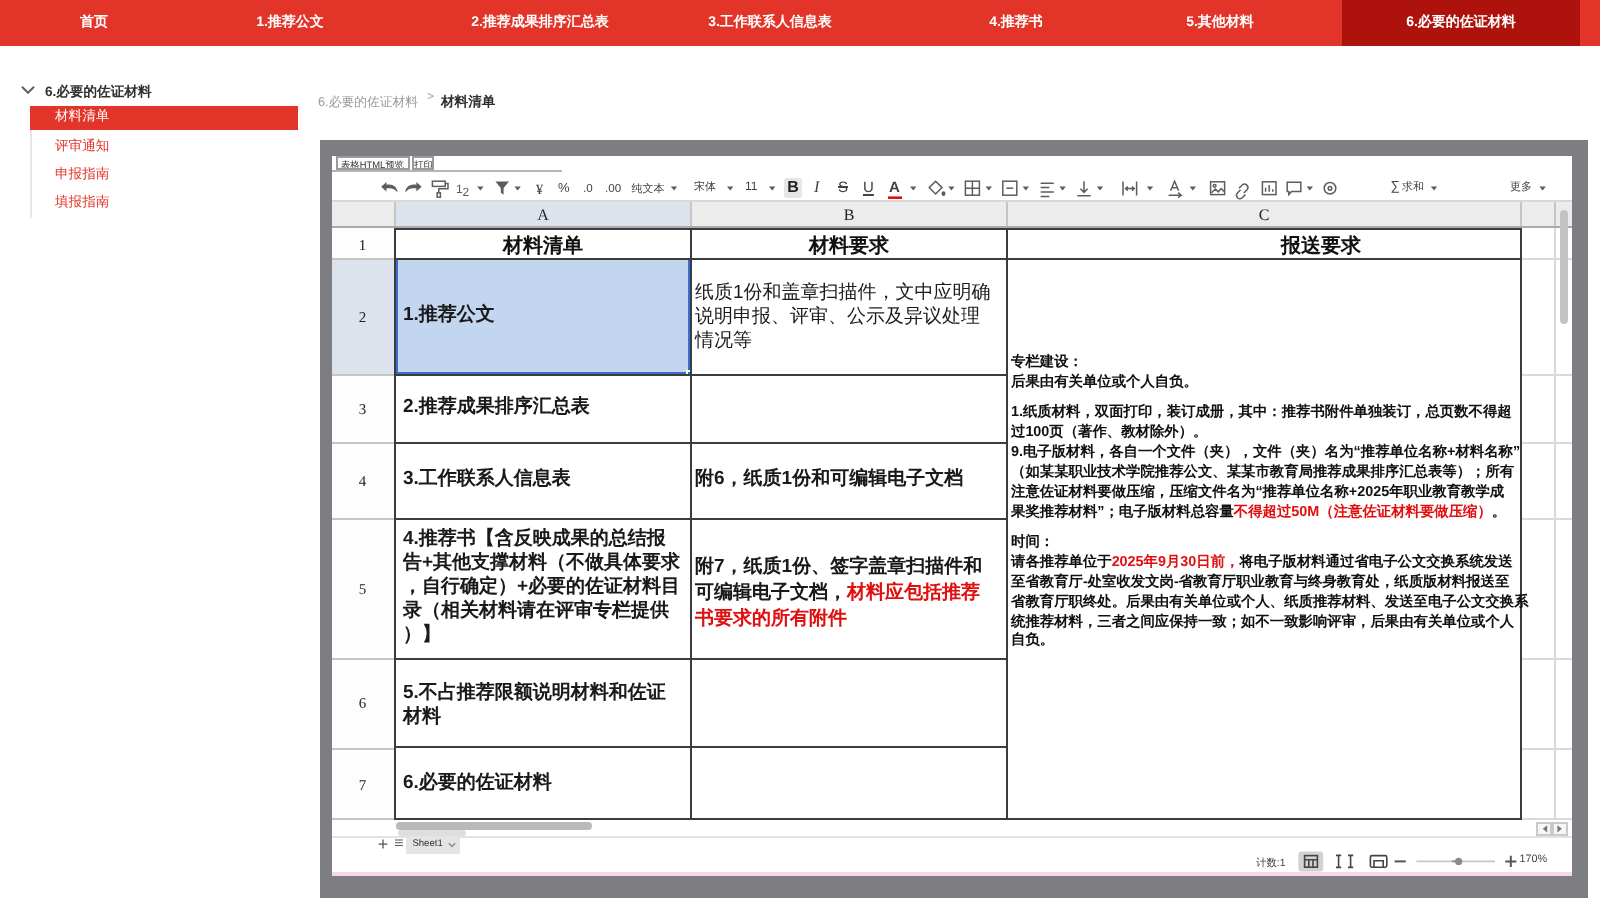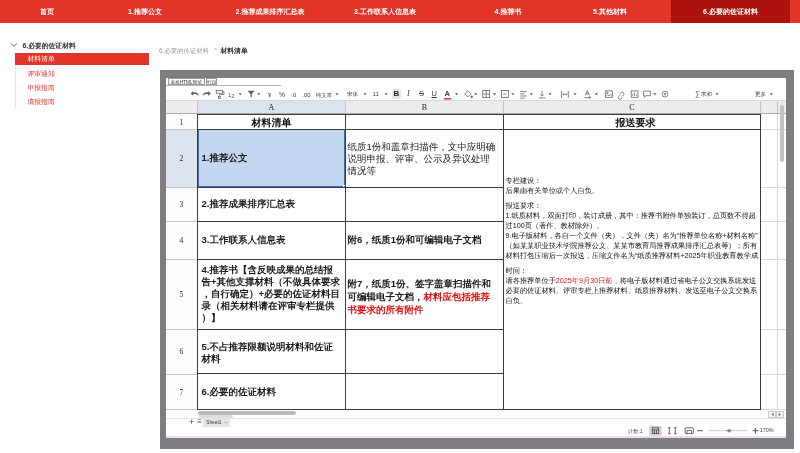--- a/index.html
+++ b/index.html
@@ -194,47 +194,50 @@
   <div class="abs dh" style="left:197.3px;top:328.8px;width:306.5px;"></div>
   <div class="abs dh" style="left:197.3px;top:373.3px;width:306.5px;"></div>
   <div class="abs dh" style="left:197.3px;top:409.3px;width:563.5px;"></div>
 
   <style>
   .c1{position:absolute;font-weight:bold;font-size:10px;color:#111;text-align:center;}
   .ca{position:absolute;left:201.5px;font-weight:bold;font-size:9.5px;color:#1a1a1a;line-height:12px;}
   .cb{position:absolute;left:347.5px;font-weight:bold;font-size:9.5px;color:#1a1a1a;line-height:12px;}
   </style>
   <div class="c1" style="left:197.5px;top:116.2px;width:148px;">材料清单</div>
-  <div class="c1" style="left:507px;top:116.2px;width:257px;">报送要求</div>
+  <div class="c1" style="left:345.5px;top:116.2px;width:158px;">材料要求</div>
+  <div class="c1" style="left:532px;top:116.2px;width:257px;">报送要求</div>
 
   <div class="ca" style="top:152.2px;">1.推荐公文</div>
   <div class="ca" style="top:198.2px;">2.推荐成果排序汇总表</div>
   <div class="ca" style="top:234.2px;">3.工作联系人信息表</div>
   <div class="ca" style="top:264.3px;">4.推荐书【含反映成果的总结报<br>告+其他支撑材料（不做具体要求<br>，自行确定）+必要的佐证材料目<br>录（相关材料请在评审专栏提供<br>）】</div>
   <div class="ca" style="top:340.5px;">5.不占推荐限额说明材料和佐证<br>材料</div>
   <div class="ca" style="top:385.7px;">6.必要的佐证材料</div>
 
   <div class="cb" style="top:141.3px;font-weight:normal;">纸质1份和盖章扫描件，文中应明确<br>说明申报、评审、公示及异议处理<br>情况等</div>
   <div class="cb" style="top:234.2px;">附6，纸质1份和可编辑电子文档</div>
   <div class="cb" style="top:277px;line-height:13px;">附7，纸质1份、签字盖章扫描件和<br>可编辑电子文档，<span class="red">材料应包括推荐</span><br><span class="red">书要求的所有附件</span></div>
 
-  <div class="abs" style="left:505.5px;top:176.3px;width:254px;font-size:7.2px;font-weight:normal;color:#111;line-height:9.95px;white-space:nowrap;">
+  <div class="abs" style="left:505.5px;top:176.3px;width:254px;font-size:7.2px;font-weight:bold;color:#111;line-height:9.95px;white-space:nowrap;">
     <div>专栏建设：</div>
     <div>后果由有关单位或个人自负。</div>
     <div style="height:4.9px;"></div>
-    <div>报送要求：</div>
     <div>1.纸质材料，双面打印，装订成册，其中：推荐书附件单独装订，总页数不得超</div>
     <div>过100页（著作、教材除外）。</div>
     <div>9.电子版材料，各自一个文件（夹），文件（夹）名为“推荐单位名称+材料名称”</div>
     <div>（如某某职业技术学院推荐公文、某某市教育局推荐成果排序汇总表等）；所有</div>
-    <div>材料打包压缩后一次报送，压缩文件名为“纸质推荐材料+2025年职业教育教学成</div>
+    <div>注意佐证材料要做压缩，压缩文件名为“推荐单位名称+2025年职业教育教学成</div>
+    <div>果奖推荐材料”；电子版材料总容量<span class="red">不得超过50M（注意佐证材料要做压缩）</span>。</div>
     <div style="height:4.9px;"></div>
     <div>时间：</div>
     <div>请各推荐单位于<span class="red">2025年9月30日前，</span>将电子版材料通过省电子公文交换系统发送</div>
-    <div>必要的佐证材料。评审专栏上推荐材料、纸质推荐材料、发送至电子公文交换系</div>
+    <div>至省教育厅-处室收发文岗-省教育厅职业教育与终身教育处，纸质版材料报送至</div>
+    <div>省教育厅职终处。后果由有关单位或个人、纸质推荐材料、发送至电子公文交换系</div>
+    <div>统推荐材料，三者之间应保持一致；如不一致影响评审，后果由有关单位或个人</div>
     <div>自负。</div>
   </div>
 
   <div class="abs" style="left:779.5px;top:104.8px;width:4.3px;height:57px;background:#c3c3c3;border-radius:2.2px;"></div>
   <div class="abs" style="left:198px;top:411.3px;width:98px;height:3.9px;background:#b9b9b9;border-radius:2px;"></div>
   <div class="abs" style="left:199px;top:414.8px;width:34px;height:2.8px;background:#dedede;border-radius:1.4px;"></div>
   <div class="abs" style="left:768.3px;top:411.3px;width:7.6px;height:6.3px;background:#f6f6f6;border:0.6px solid #c9c9c9;"></div>
   <div class="abs" style="left:776.4px;top:411.3px;width:7.6px;height:6.3px;background:#f6f6f6;border:0.6px solid #c9c9c9;"></div>
 
   <div class="abs" style="left:165.5px;top:418.3px;width:620.9px;height:0.7px;background:#e2e2e2;"></div>

